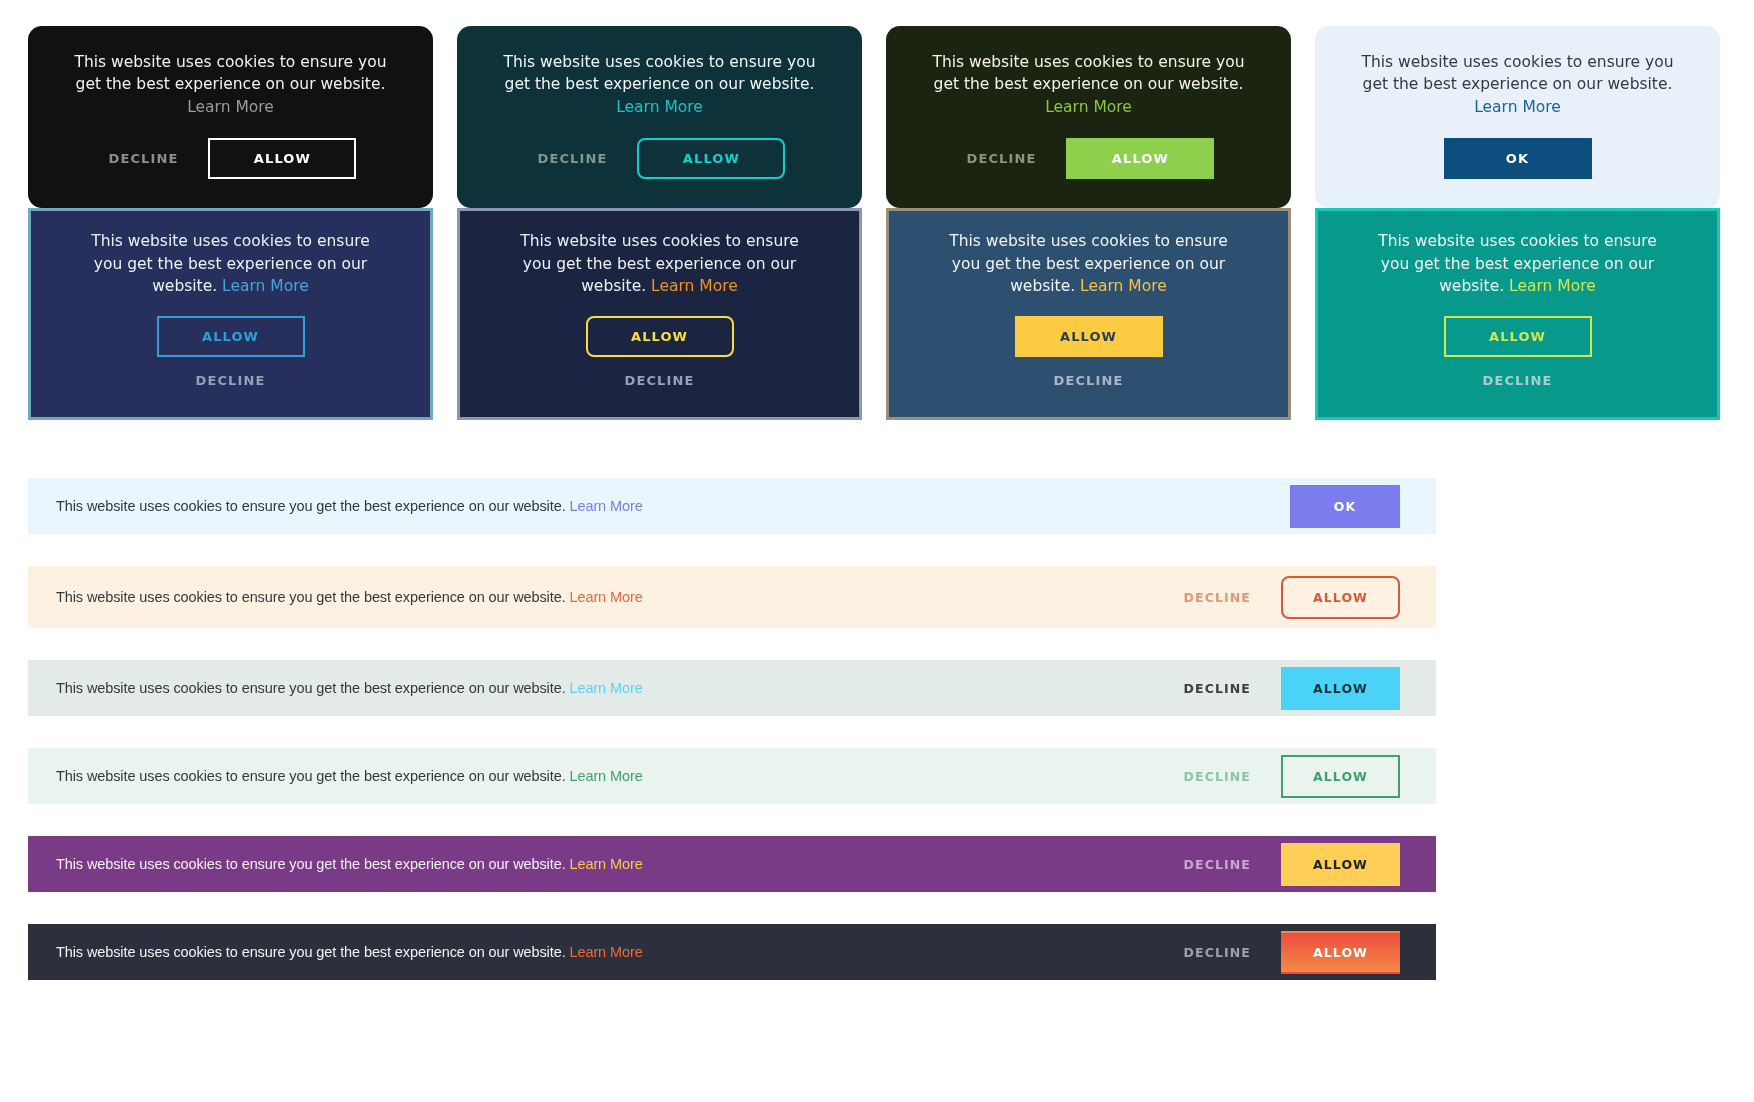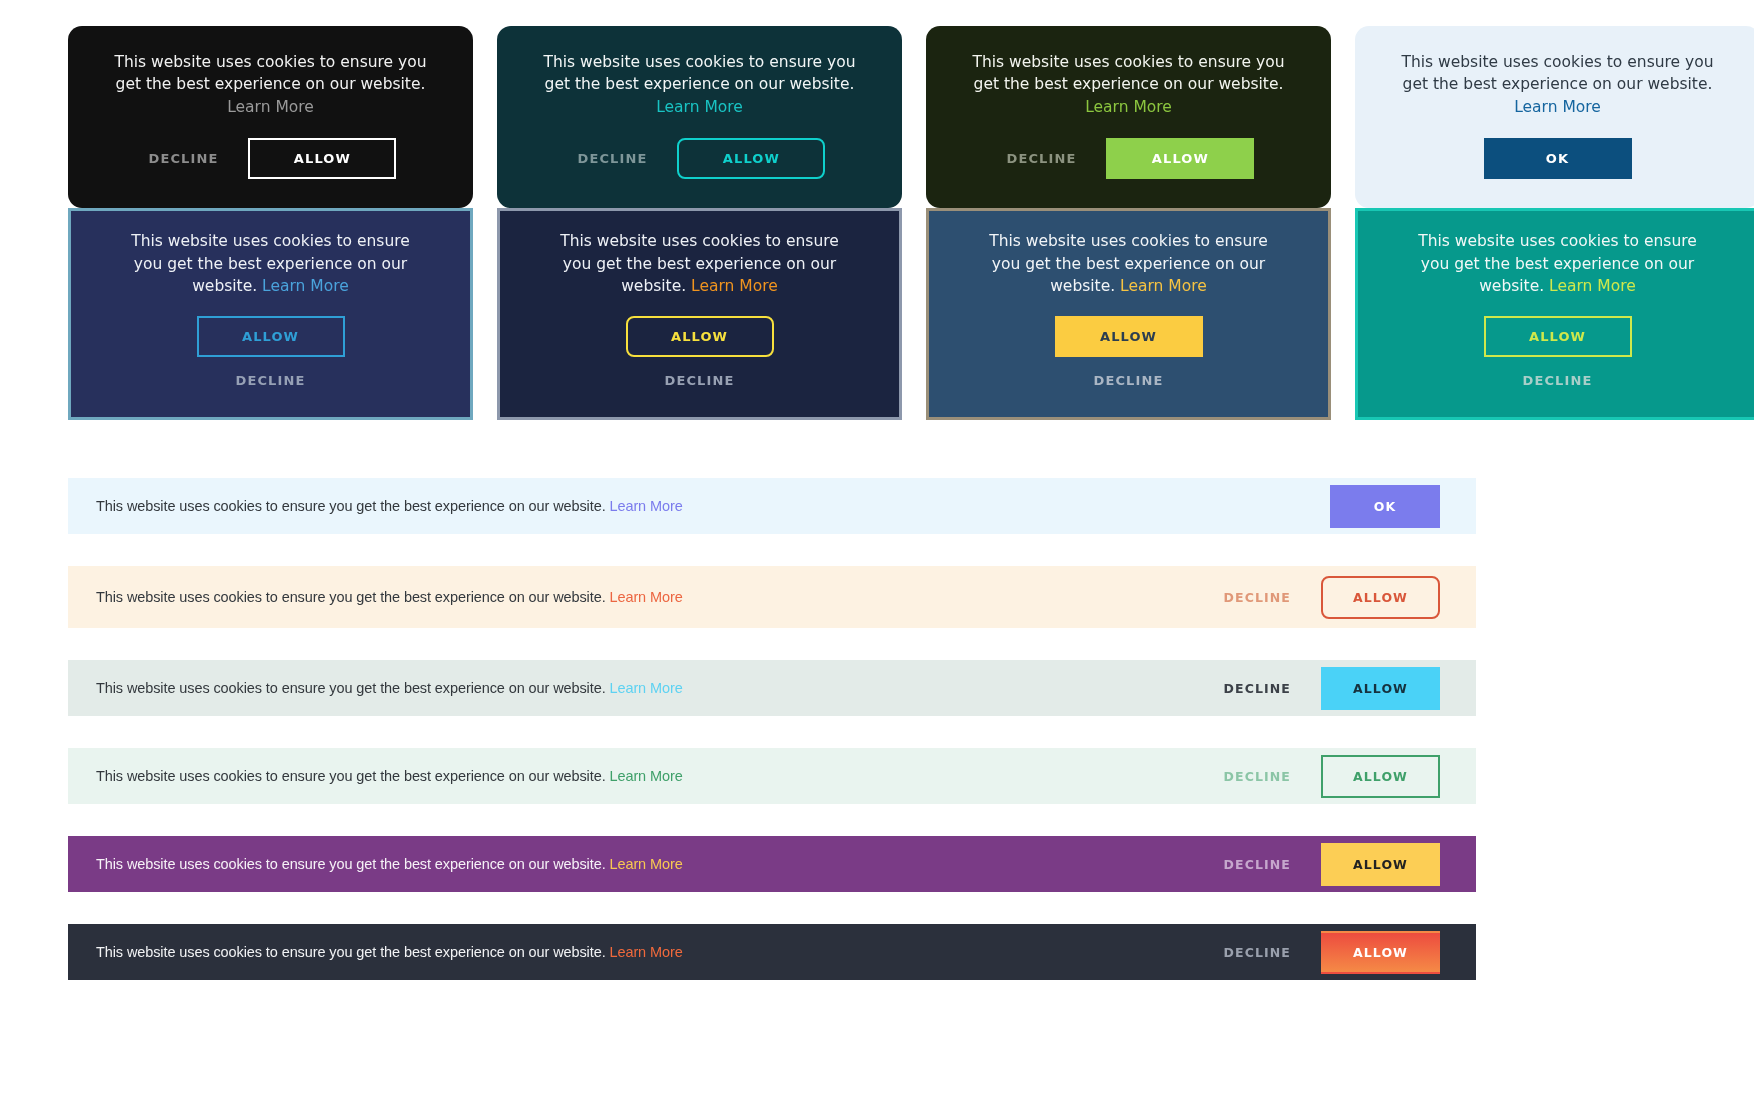--- a/index.html
+++ b/index.html
@@ -7,21 +7,21 @@
     margin: 0;
     padding: 0;
     background: #ffffff;
     width: 1754px;
   }
   body {
     font-family: "DejaVu Sans", sans-serif;
     -webkit-font-smoothing: antialiased;
   }
 
-  #root { position: relative; width: 1433px; min-height: 1102px; margin-left: 40px; }
+  #root { position: relative; width: 1433px; min-height: 1102px; }
 
   
   .card-grid {
     display: grid;
     grid-template-columns: repeat(4, 405px);
     column-gap: 24px;
     padding: 26px 28px 0 28px;
     box-sizing: border-box;
   }
 

